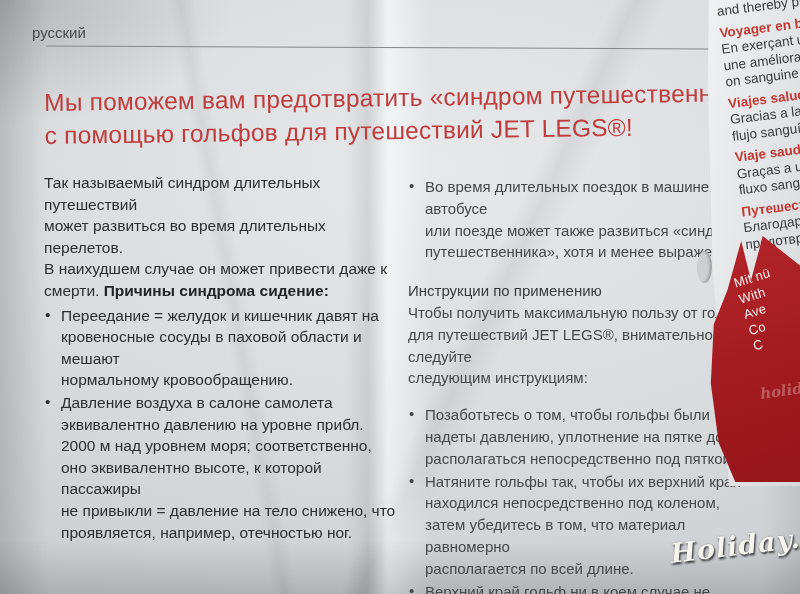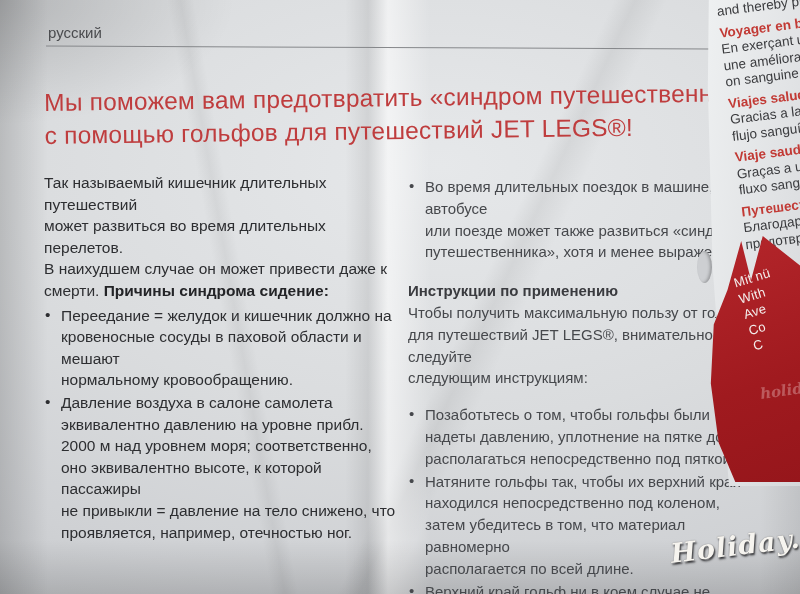--- a/index.html
+++ b/index.html
@@ -13,35 +13,35 @@
     position:absolute;inset:0;z-index:1;pointer-events:none;
     background:
       linear-gradient(90deg, rgba(0,0,0,0.15), rgba(0,0,0,0) 6%),
       linear-gradient(270deg, rgba(0,0,0,0.08), rgba(0,0,0,0) 5%),
       linear-gradient(0deg, rgba(0,0,0,0.14), rgba(0,0,0,0) 9%),
       radial-gradient(42% 30% at 0% 0%, rgba(0,0,0,0.17), rgba(0,0,0,0) 70%),
       linear-gradient(90deg, rgba(0,0,0,0) 345px, rgba(0,0,0,0.08) 368px, rgba(255,255,255,0.55) 388px, rgba(255,255,255,0) 430px),
       linear-gradient(115deg, rgba(0,0,0,0) 57%, rgba(0,0,0,0.06) 59%, rgba(0,0,0,0) 62%),
       linear-gradient(80deg, rgba(0,0,0,0) 30%, rgba(0,0,0,0.05) 31.5%, rgba(0,0,0,0) 33%);
   }
-  .lang-label{position:absolute;left:48px;top:24px;z-index:2;font-size:15px;color:#4a4b4e;}
+  .lang-label{position:absolute;left:32px;top:24px;z-index:2;font-size:15px;color:#4a4b4e;}
   .rule{position:absolute;left:46px;top:47px;width:664px;height:1px;background:#86888b;transform:rotate(0.25deg);z-index:2;}
   .title{
     position:absolute;left:44px;top:86px;width:770px;z-index:2;
     font-size:24.5px;line-height:33px;color:#bf3d3e;white-space:pre-line;
     transform:rotate(-0.8deg);transform-origin:left top;letter-spacing:0.2px;
   }
   .col{position:absolute;z-index:2;white-space:normal;}
   .col-left{left:44px;top:172px;width:354px;font-size:15.5px;line-height:21.6px;color:#2d2e31;}
   .col-right{left:408px;top:176px;width:356px;font-size:15px;line-height:21.8px;color:#46484c;}
   .intro{margin:0 0 3px 0;white-space:pre-line;}
   .intro strong{color:#232427;}
   .bullet{position:relative;padding-left:17px;margin:0 0 1px 0;white-space:pre-line;}
   .bullet::before{content:"\2022";position:absolute;left:1px;top:-1px;}
-  .instructions-heading{margin-top:17px;font-weight:bold;color:#3a3b3f;}
+  .instructions-heading{margin-top:17px;font-weight:normal;color:#3a3b3f;}
   .instructions-intro{white-space:pre-line;margin-bottom:15px;}
   
   .side-panel{
     position:absolute;left:704px;top:0;width:96px;height:486px;z-index:4;
     background:linear-gradient(100deg,#eff1f2 0%,#e0e2e4 60%,#d6d8da 100%);
     box-shadow:-7px 3px 10px rgba(50,52,56,0.45);
     clip-path:polygon(5% 0, 100% 0, 100% 100%, 26% 100%, 9% 55%, 4% 18%);
   }
   .snippets{position:absolute;left:12px;top:4px;width:150px;transform:rotate(-7deg);transform-origin:left top;font-size:13.5px;line-height:16.5px;color:#3a3b3e;}
   .sp-red{color:#c23a35;font-weight:bold;margin-top:5px;}
@@ -68,25 +68,25 @@
 <div class="stage">
   <div class="shading"></div>
 
   <div class="lang-label">русский</div>
   <div class="rule"></div>
 
   <div class="title">Мы поможем вам предотвратить «синдром путешественника»
 с помощью гольфов для путешествий JET LEGS®!</div>
 
   <div class="col col-left">
-    <p class="intro"><span>Так называемый кишечник длительных путешествий
+    <p class="intro"><span>Так называемый синдром длительных путешествий
 может развиться во время длительных перелетов.
 В наихудшем случае он может привести даже к
 смерти. </span><strong>Причины синдрома сидение:</strong></p>
-    <div class="bullet">Переедание = желудок и кишечник должно на
+    <div class="bullet">Переедание = желудок и кишечник давят на
 кровеносные сосуды в паховой области и мешают
 нормальному кровообращению.</div>
     <div class="bullet">Давление воздуха в салоне самолета
 эквивалентно давлению на уровне прибл.
 2000 м над уровнем моря; соответственно,
 оно эквивалентно высоте, к которой пассажиры
 не привыкли = давление на тело снижено, что
 проявляется, например, отечностью ног.</div>
 
   </div>

